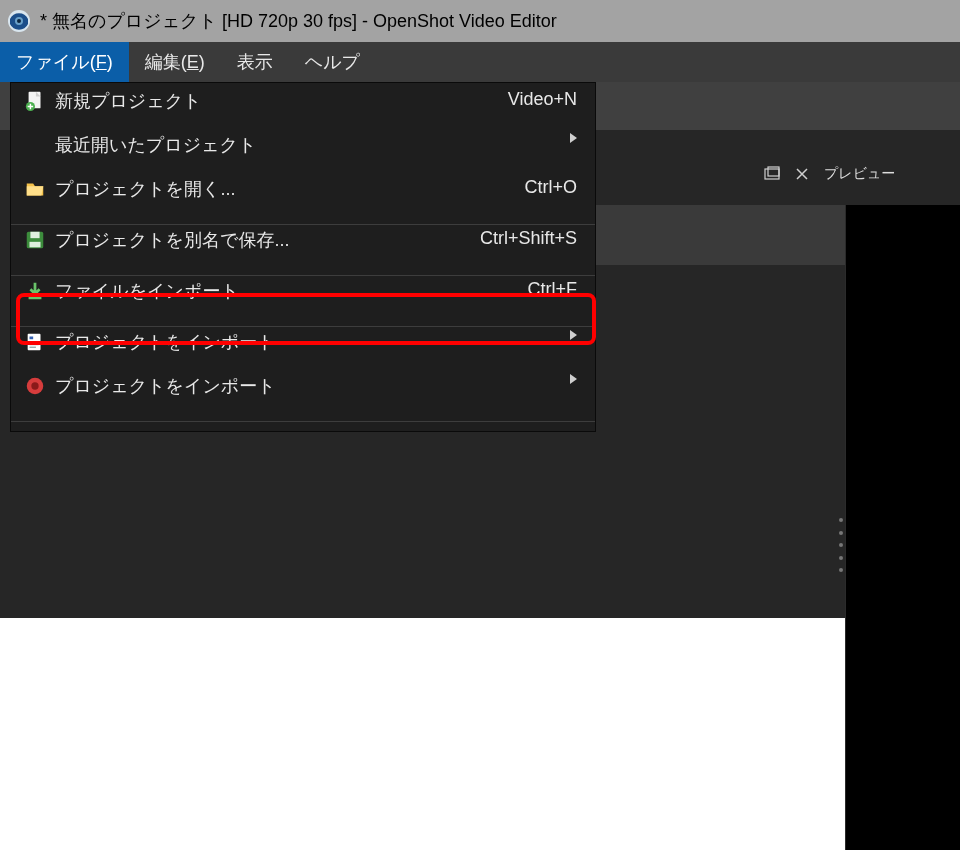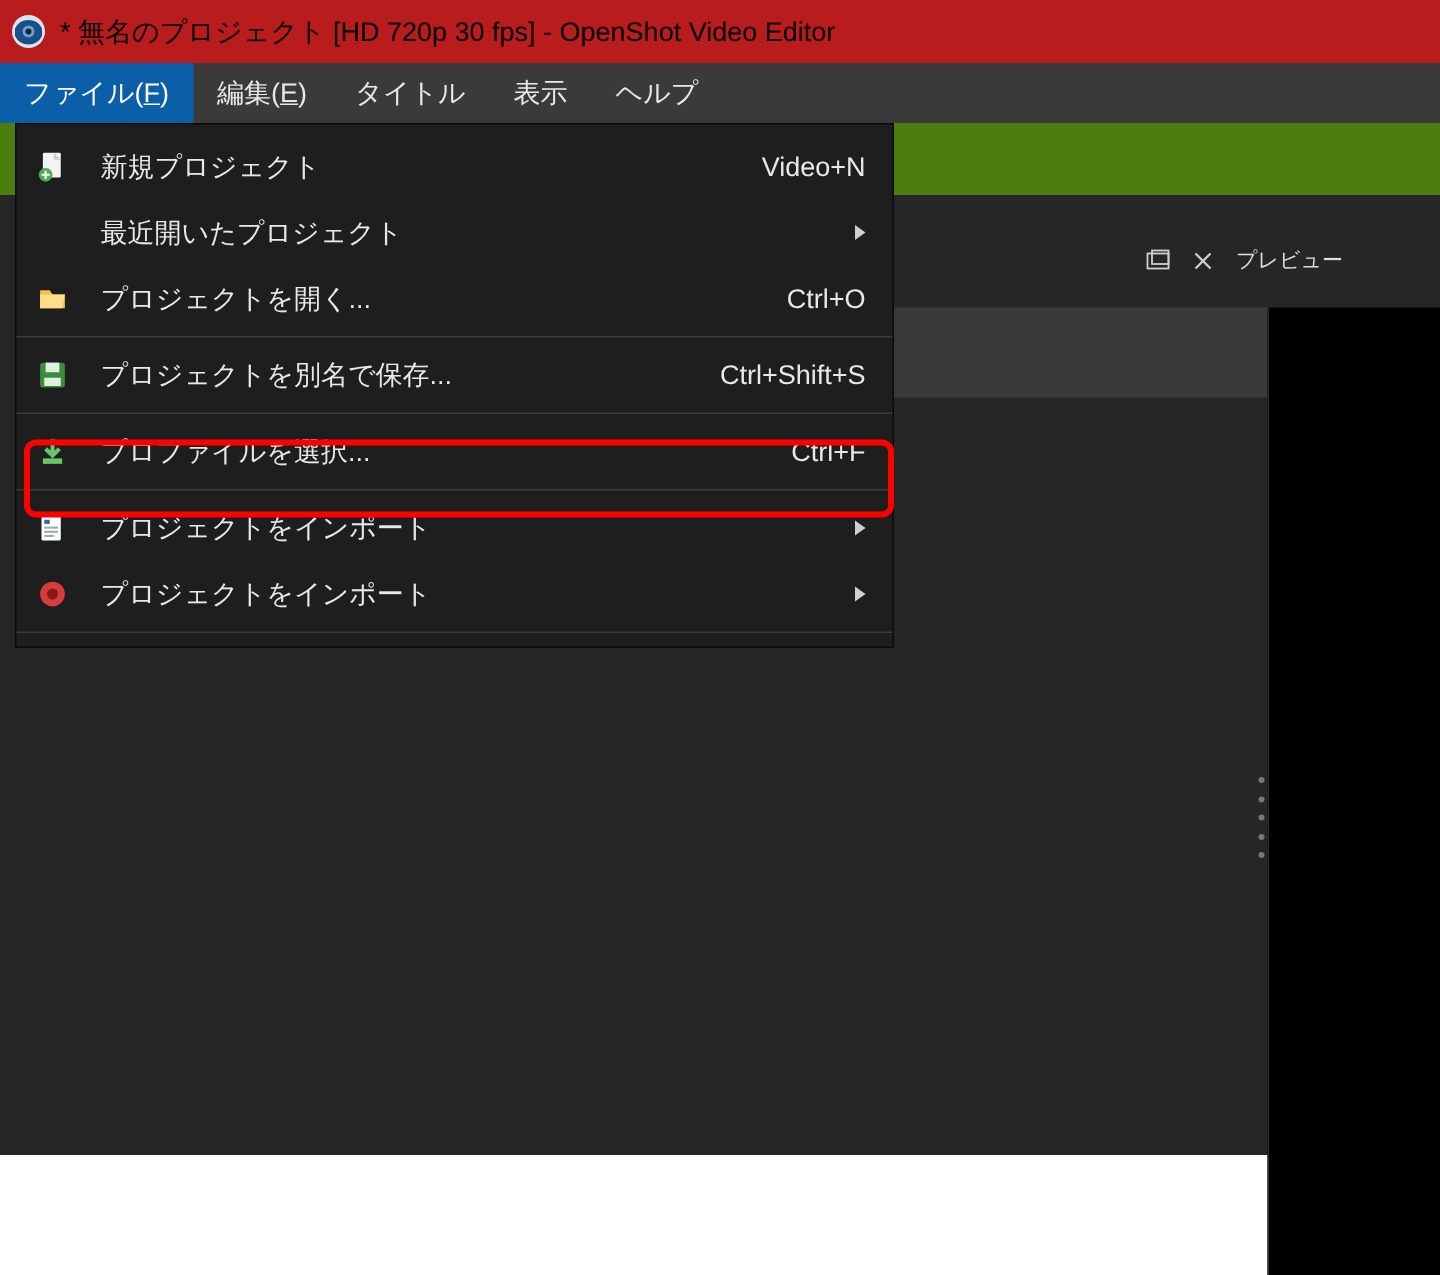--- a/index.html
+++ b/index.html
@@ -5,36 +5,36 @@
   * { box-sizing: border-box; margin: 0; padding: 0; }
   body {
     width: 960px;
     height: 850px;
     font-family: "Meiryo", "Yu Gothic", Arial, sans-serif;
     background: #fff;
     overflow: hidden;
   }
   .titlebar {
     height: 42px;
-    background: #b91c1c;
+    background: #a3a3a3;
     display: flex;
     align-items: center;
     padding: 0 6px;
     gap: 8px;
   }
   .titlebar .logo-icon {
     width: 26px; height: 26px;
     display: inline-flex; align-items: center; justify-content: center;
   }
   .titlebar .title-text { font-size: 18px; color: #000; }
   .app-body {
     position: relative;
     width: 100%;
-    height: 728px;
-    background: #4d7c0f;
+    height: 576px;
+    background: #404040;
   }
   .menubar {
     height: 40px;
     background: #3a3a3a;
     display: flex;
     align-items: stretch;
     color: #e8e8e8;
     font-size: 18px;
   }
   .menubar .menu-item {
@@ -57,23 +57,22 @@
     background: #1e1e1e;
     color: #e8e8e8;
     border: 1px solid #0a0a0a;
     z-index: 50;
     padding: 6px 0;
   }
   .dropdown .row {
     position: relative;
     height: 44px;
     display: flex;
-    align-items: center;
     padding: 0 18px 0 12px;
-    gap: 20px;
+    gap: 8px;
     font-size: 18px;
   }
   .dropdown .row .icon-slot {
     width: 24px; height: 24px;
     display: inline-flex; align-items: center; justify-content: center;
     flex: 0 0 24px;
   }
   .dropdown .row .label { flex: 1 1 auto; }
   .dropdown .row .shortcut { color: #e8e8e8; font-size: 18px; }
   .dropdown .row .submenu-arrow {
@@ -170,23 +169,20 @@
   <div class="menubar">
     <div class="menu-item active">
       <span>ファイル(</span>
         <span class="mnemonic">F</span>
         <span>)</span>
     </div>
     <div class="menu-item">
       <span>編集(</span>
         <span class="mnemonic">E</span>
         <span>)</span>
-    </div>
-    <div class="menu-item">
-      <span>タイトル</span>
     </div>
     <div class="menu-item">
       <span>表示</span>
     </div>
     <div class="menu-item">
       <span>ヘルプ</span>
     </div>
   </div>
 
   <div class="main-dark"></div>
@@ -266,21 +262,21 @@
 
     <div class="separator"></div>
 
     <div class="row">
       <span class="icon-slot">
         <svg viewBox="0 0 24 24" width="22" height="22">
             <path d="M12 3 V15 M7 10 L12 15 L17 10" stroke="#6ac46a" stroke-width="3" fill="none"></path>
             <rect x="5" y="17" width="14" height="4" fill="#6ac46a"></rect>
           </svg>
       </span>
-      <span class="label">プロファイルを選択...</span>
+      <span class="label">ファイルをインポート...</span>
       <span class="shortcut">Ctrl+F</span>
     </div>
 
 
     <div class="separator"></div>
 
     <div class="row">
       <span class="icon-slot">
         <svg viewBox="0 0 24 24" width="22" height="22">
             <rect x="4" y="3" width="14" height="18" rx="1" fill="#fff"></rect>

